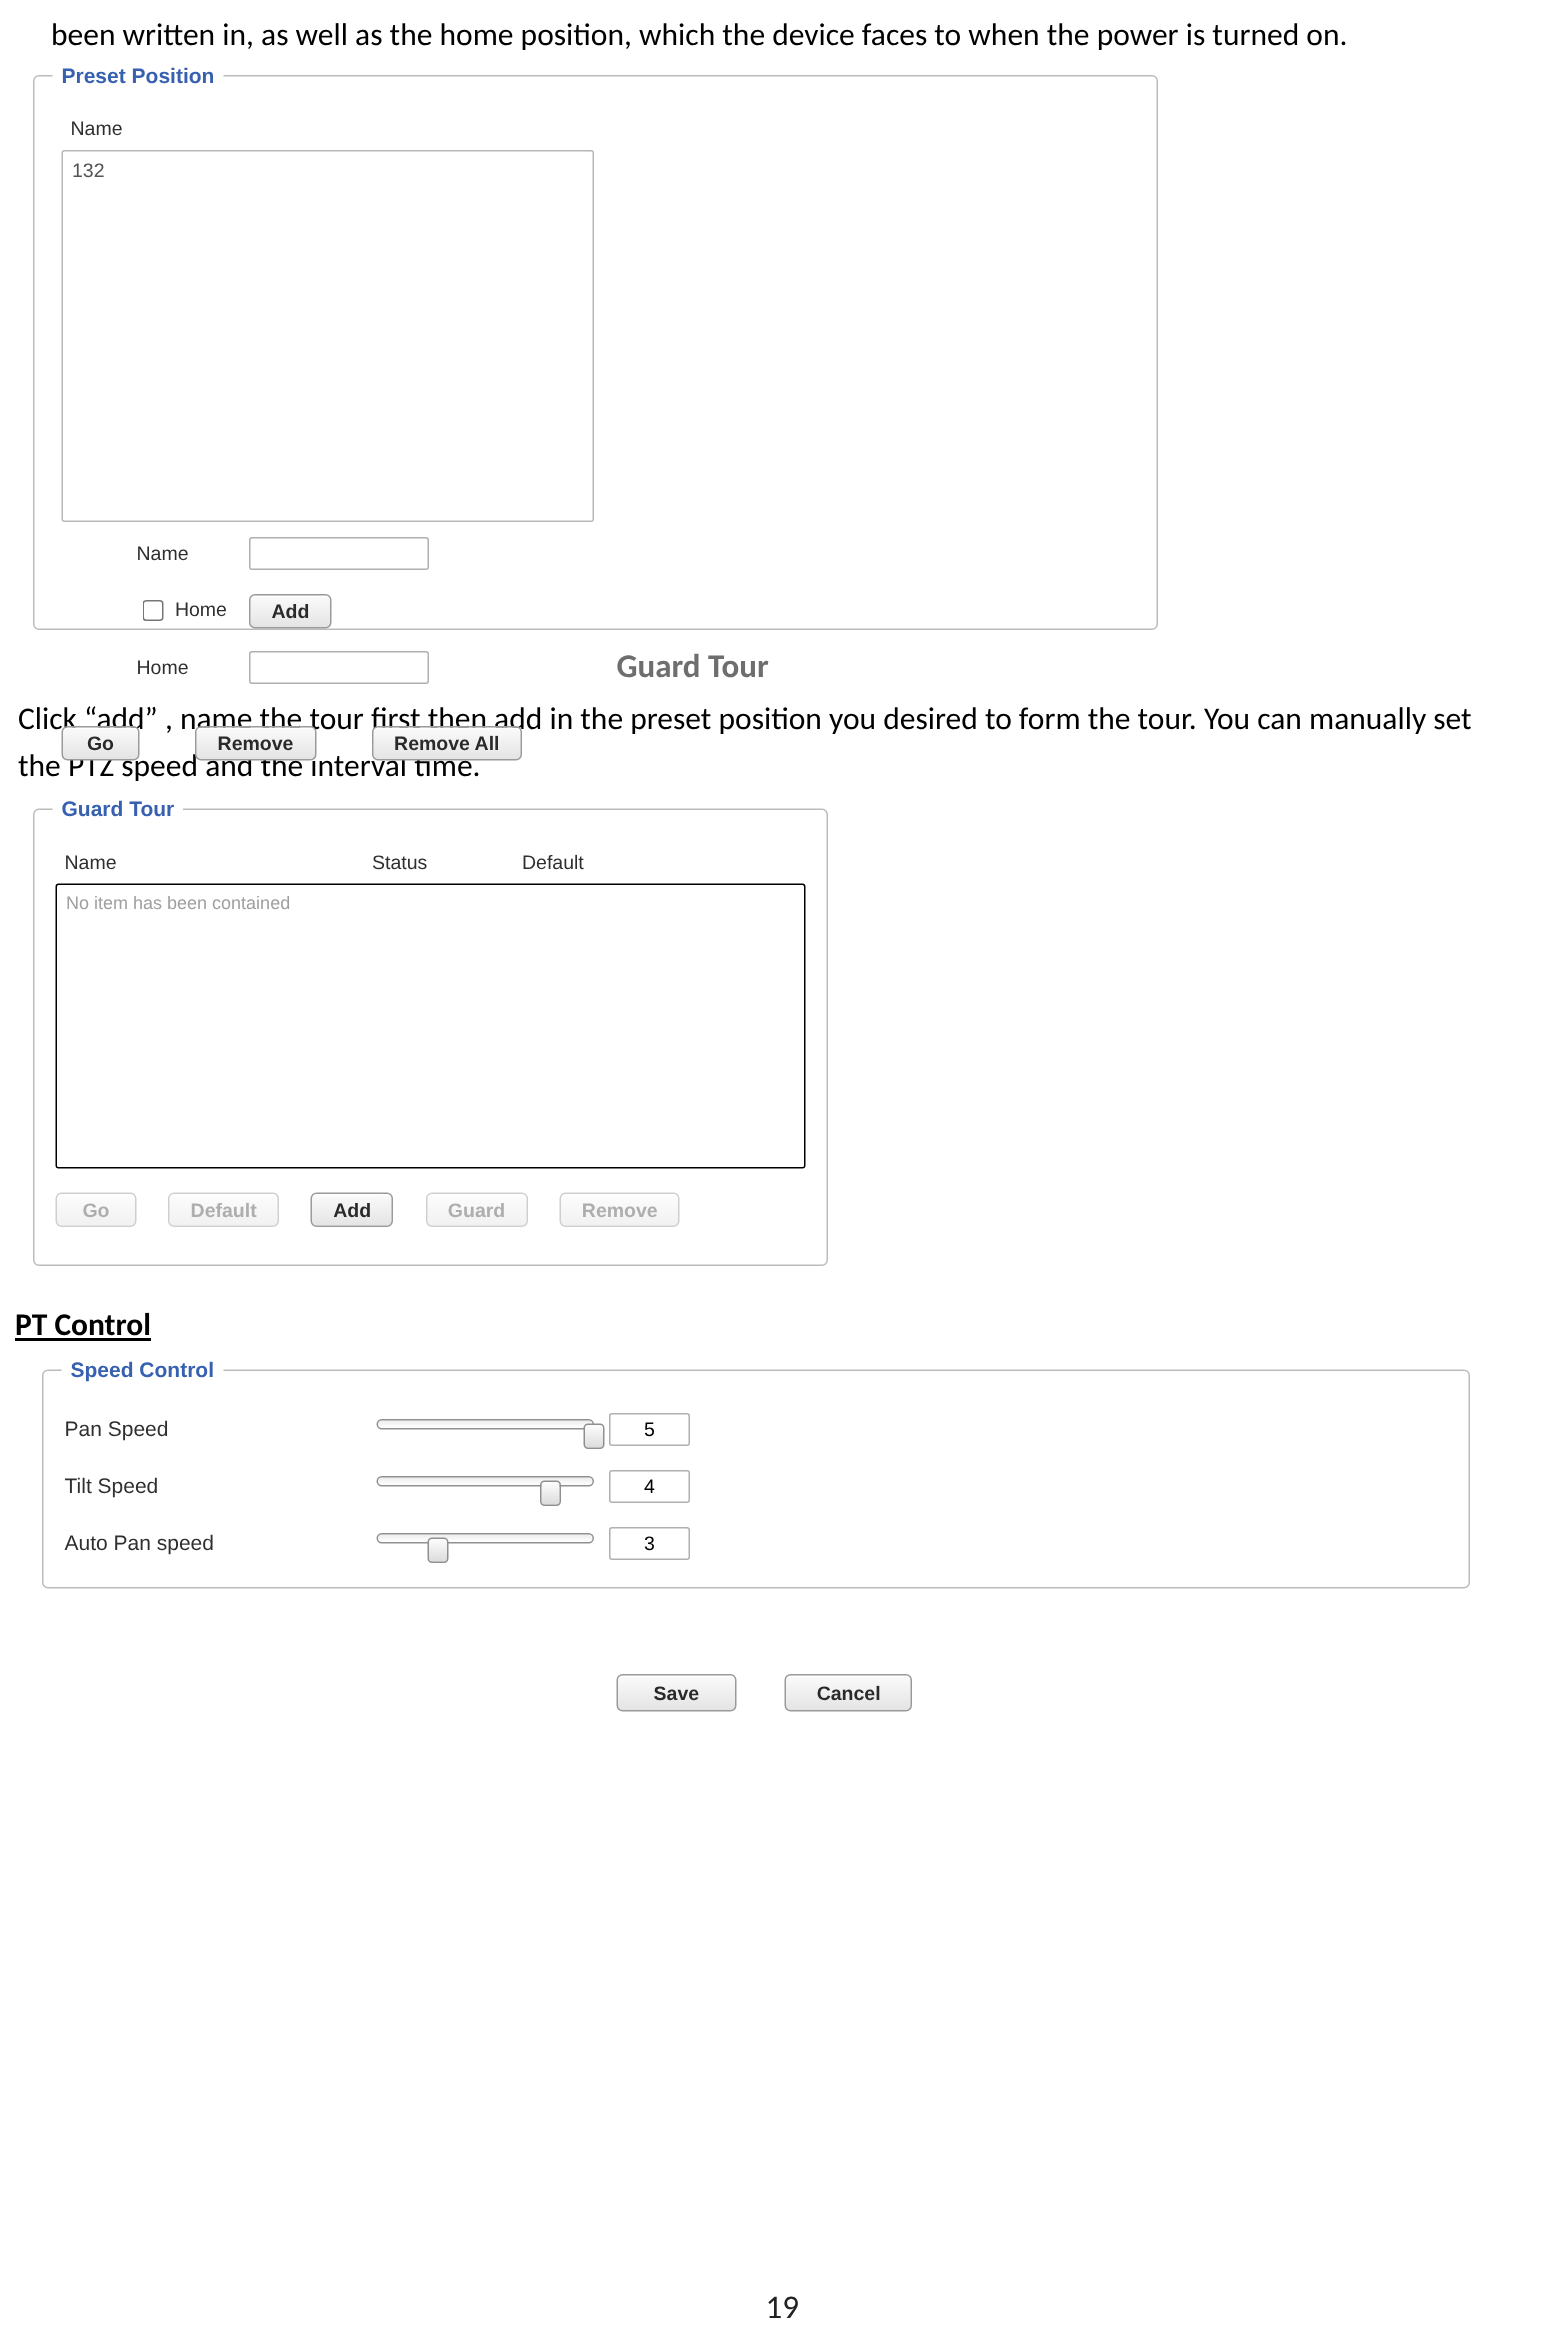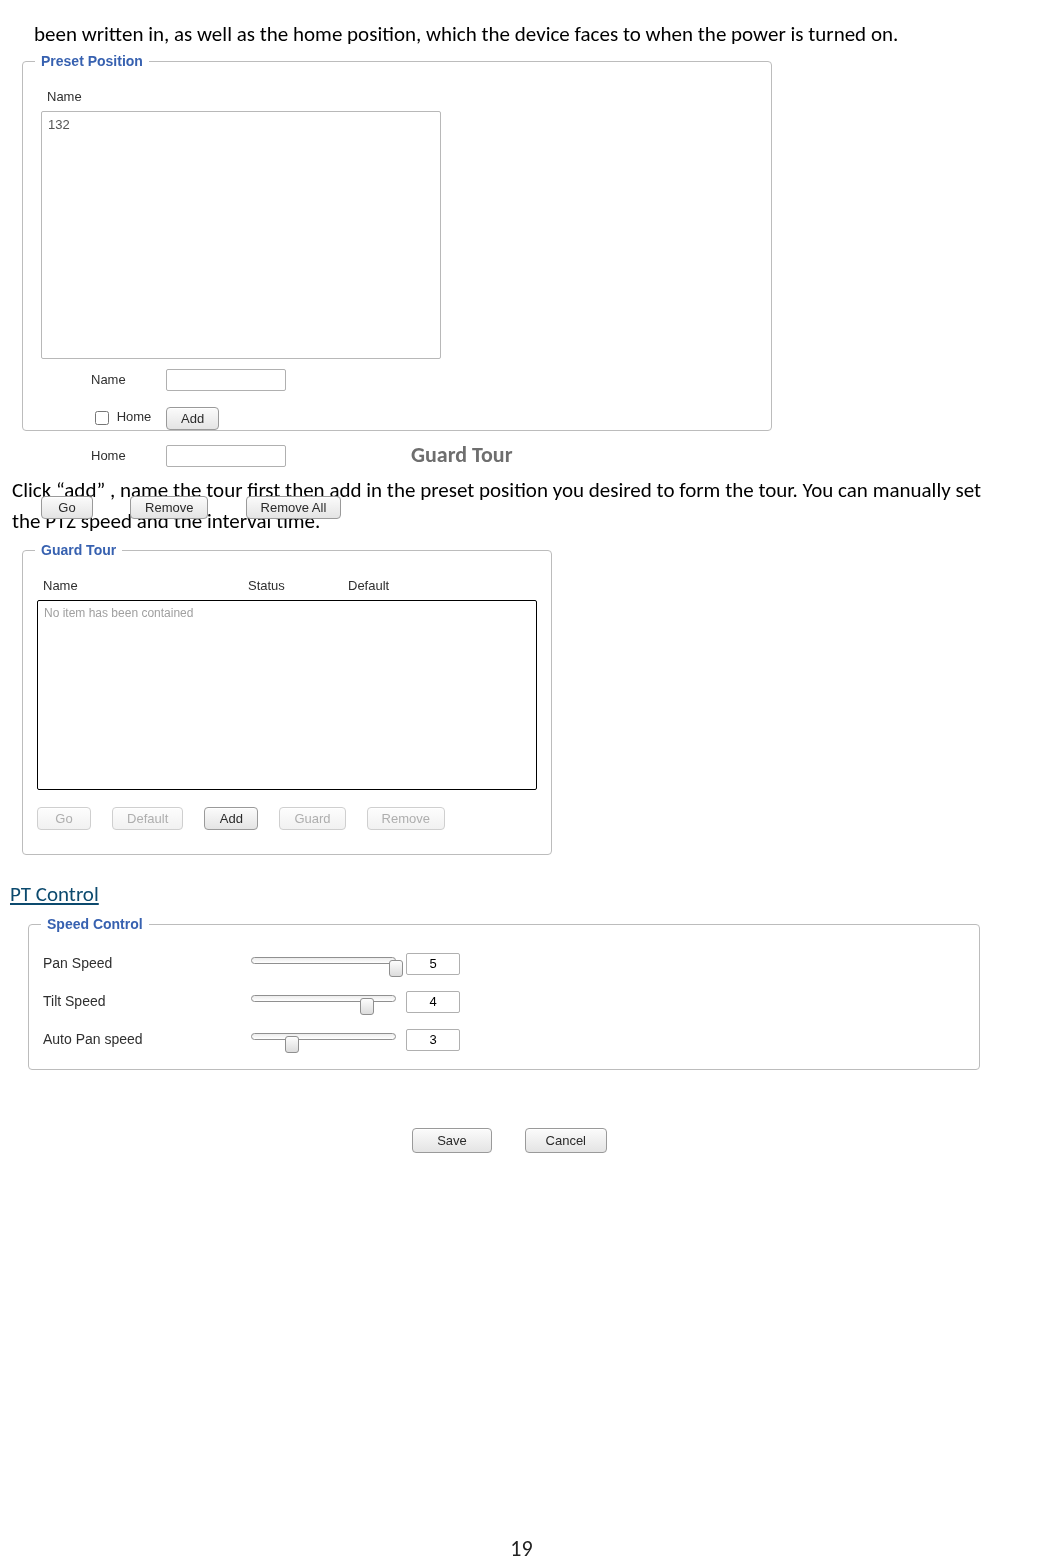--- a/index.html
+++ b/index.html
@@ -18,33 +18,34 @@
     padding: 0 34px 0 10px;
     position: relative;
   }
   .body-text {
     font-size: 21px;
     color: #000;
     margin: 0 0 8px 0;
   }
   .first-line {
     padding-left: 24px;
-    margin-top: 19px;
+    margin-top: 8px;
   }
   .sec-title {
     color: #6e6e6e;
     font-weight: bold;
     font-size: 22px;
     margin: 6px 0 4px 0;
   }
   .sec-title-u {
-    color: #0c4a6e;
+    color: #000000;
     font-size: 21px;
     text-decoration: underline;
     margin: 24px 0 14px 0;
+    font-weight: bold;
   }
   .para-indent { padding-left: 2px; }
   
   .fs {
     border: 1px solid #bcbcbc;
     border-radius: 4px;
     position: relative;
     margin: 12px 0 8px 12px;
     background: #fff;
   }
@@ -72,21 +73,21 @@
   .col-label {
     font-family: Tahoma, sans-serif;
     font-size: 13px;
     color: #2f2f2f;
     padding: 2px 6px 4px 6px;
   }
   .list-box {
     border: 1px solid #b8b8b8;
     border-radius: 2px;
     height: 248px;
-    width: 400px;
+    width: 355px;
     background: #fff;
     font-family: Tahoma, sans-serif;
     font-size: 13px;
     color: #555;
     padding: 4px 6px;
   }
   .preset-right {
     float: left;
     width: 320px;
     margin-left: 50px;
@@ -119,20 +120,21 @@
   .btn {
     font-family: Tahoma, sans-serif;
     font-size: 13px;
     color: #2a2a2a;
     border: 1px solid #9a9a9a;
     border-radius: 4px;
     padding: 3px 14px;
     background: linear-gradient(#fbfbfb, #e4e4e4);
     cursor: pointer;
     box-shadow: inset 0 1px 0 #fff;
+    font-weight: bold;
   }
   .btn.disabled {
     color: #aeaeae;
     border-color: #cfcfcf;
     background: linear-gradient(#fdfdfd,#f1f1f1);
     cursor: default;
   }
   .preset-actions {
     clear: both;
     padding-top: 16px;

